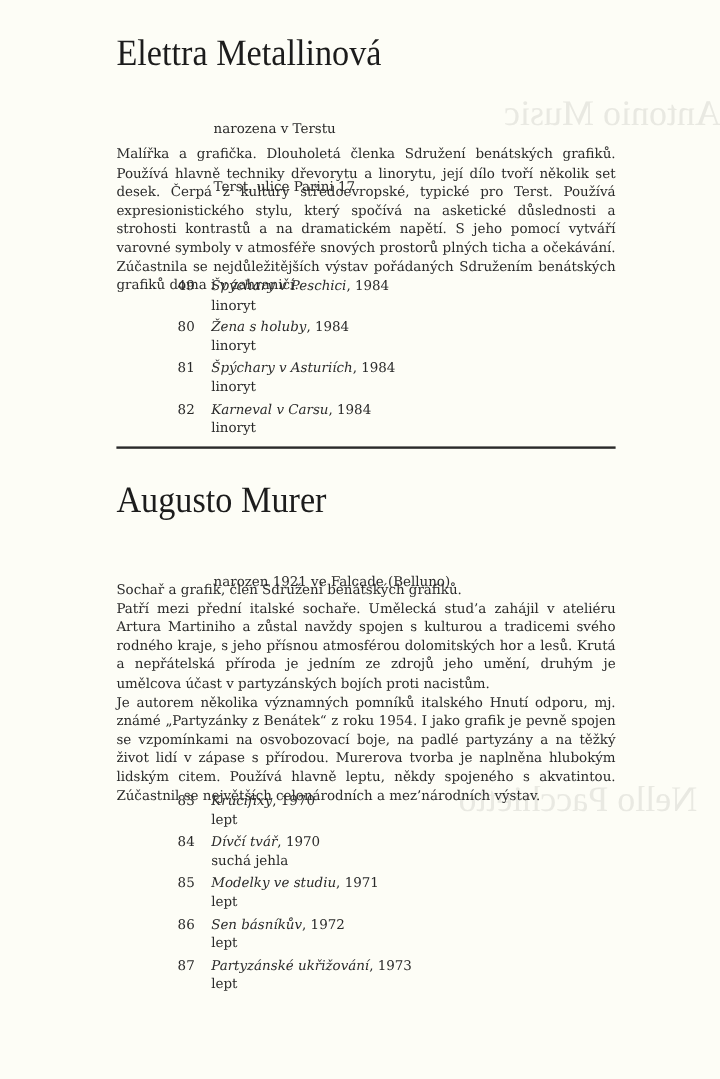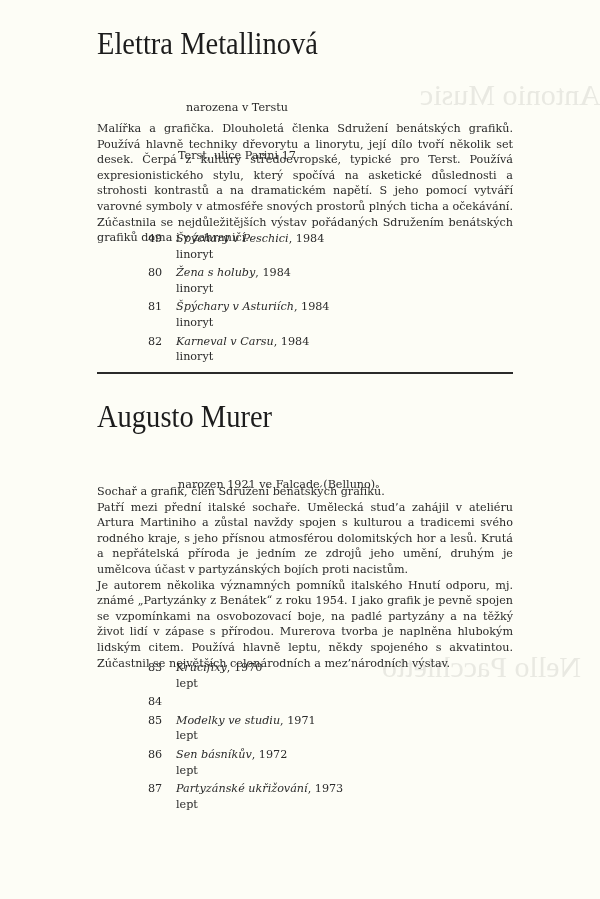--- a/index.html
+++ b/index.html
@@ -13,21 +13,21 @@
   .page { position: absolute; left: 97px; top: 0; width: 416px; }
   .ghost {
     position: absolute; color: #e9e9e2; font-family: "Liberation Serif", serif;
     font-size: 30px; transform: scaleX(-1); white-space: nowrap; pointer-events: none;
   }
   .name {
     position: absolute; left: 0; font-family: "Liberation Serif", serif;
     font-size: 31px; font-weight: normal; color: #1c1c1c; margin: 0; letter-spacing: 0px;
     transform: scaleX(0.92); transform-origin: left;
   }
-  .addr { position: absolute; left: 81px; font-size: 11.2px; line-height: 16px; white-space: pre; text-align: center; }
+  .addr { position: absolute; left: 81px; font-size: 11.2px; line-height: 16px; white-space: pre; }
   .bio {
     position: absolute; left: 0; width: 416px; font-size: 11.2px; line-height: 15.6px;
     text-align: justify; margin: 0;
   }
   .bio p { margin: 0; }
   .works { position: absolute; left: 51px; font-size: 11.2px; line-height: 15.6px; }
   .work { display: flex; margin-bottom: 3px; }
   .work .num { width: 28px; }
   .work .title { font-style: italic; }
   .rule { position: absolute; left: 0; width: 416px; height: 0; border-top: 2px solid #2a2a2a; }
@@ -78,20 +78,21 @@
     <p>Patří mezi přední italské sochaře. Umělecká stud’a zahájil v ateliéru Artura Martiniho a zůstal navždy spojen s kulturou a tradicemi svého rodného kraje, s jeho přísnou atmosférou dolomitských hor a lesů. Krutá a nepřátelská příroda je jedním ze zdrojů jeho umění, druhým je umělcova účast v partyzánských bojích proti nacistům.</p>
     <p>Je autorem několika významných pomníků italského Hnutí odporu, mj. známé „Partyzánky z Benátek“ z roku 1954. I jako grafik je pevně spojen se vzpomínkami na osvobozovací boje, na padlé partyzány a na těžký život lidí v zápase s přírodou. Murerova tvorba je naplněna hlubokým lidským citem. Používá hlavně leptu, někdy spojeného s akvatintou. Zúčastnil se největších celonárodních a mez’národních výstav.</p>
   </div>
   <div class="works" style="top:660px;">
     <div class="work">
       <span class="num">83</span>
       <div><span class="title">Krucifixy</span>, <span>1970</span><br><span>lept</span></div>
     </div>
     <div class="work">
       <span class="num">84</span>
+      <div><span class="title">Dívčí tvář</span>, <span>1970</span><br><span>suchá jehla</span></div>
     </div>
     <div class="work">
       <span class="num">85</span>
       <div><span class="title">Modelky ve studiu</span>, <span>1971</span><br><span>lept</span></div>
     </div>
     <div class="work">
       <span class="num">86</span>
       <div><span class="title">Sen básníkův</span>, <span>1972</span><br><span>lept</span></div>
     </div>
     <div class="work">

